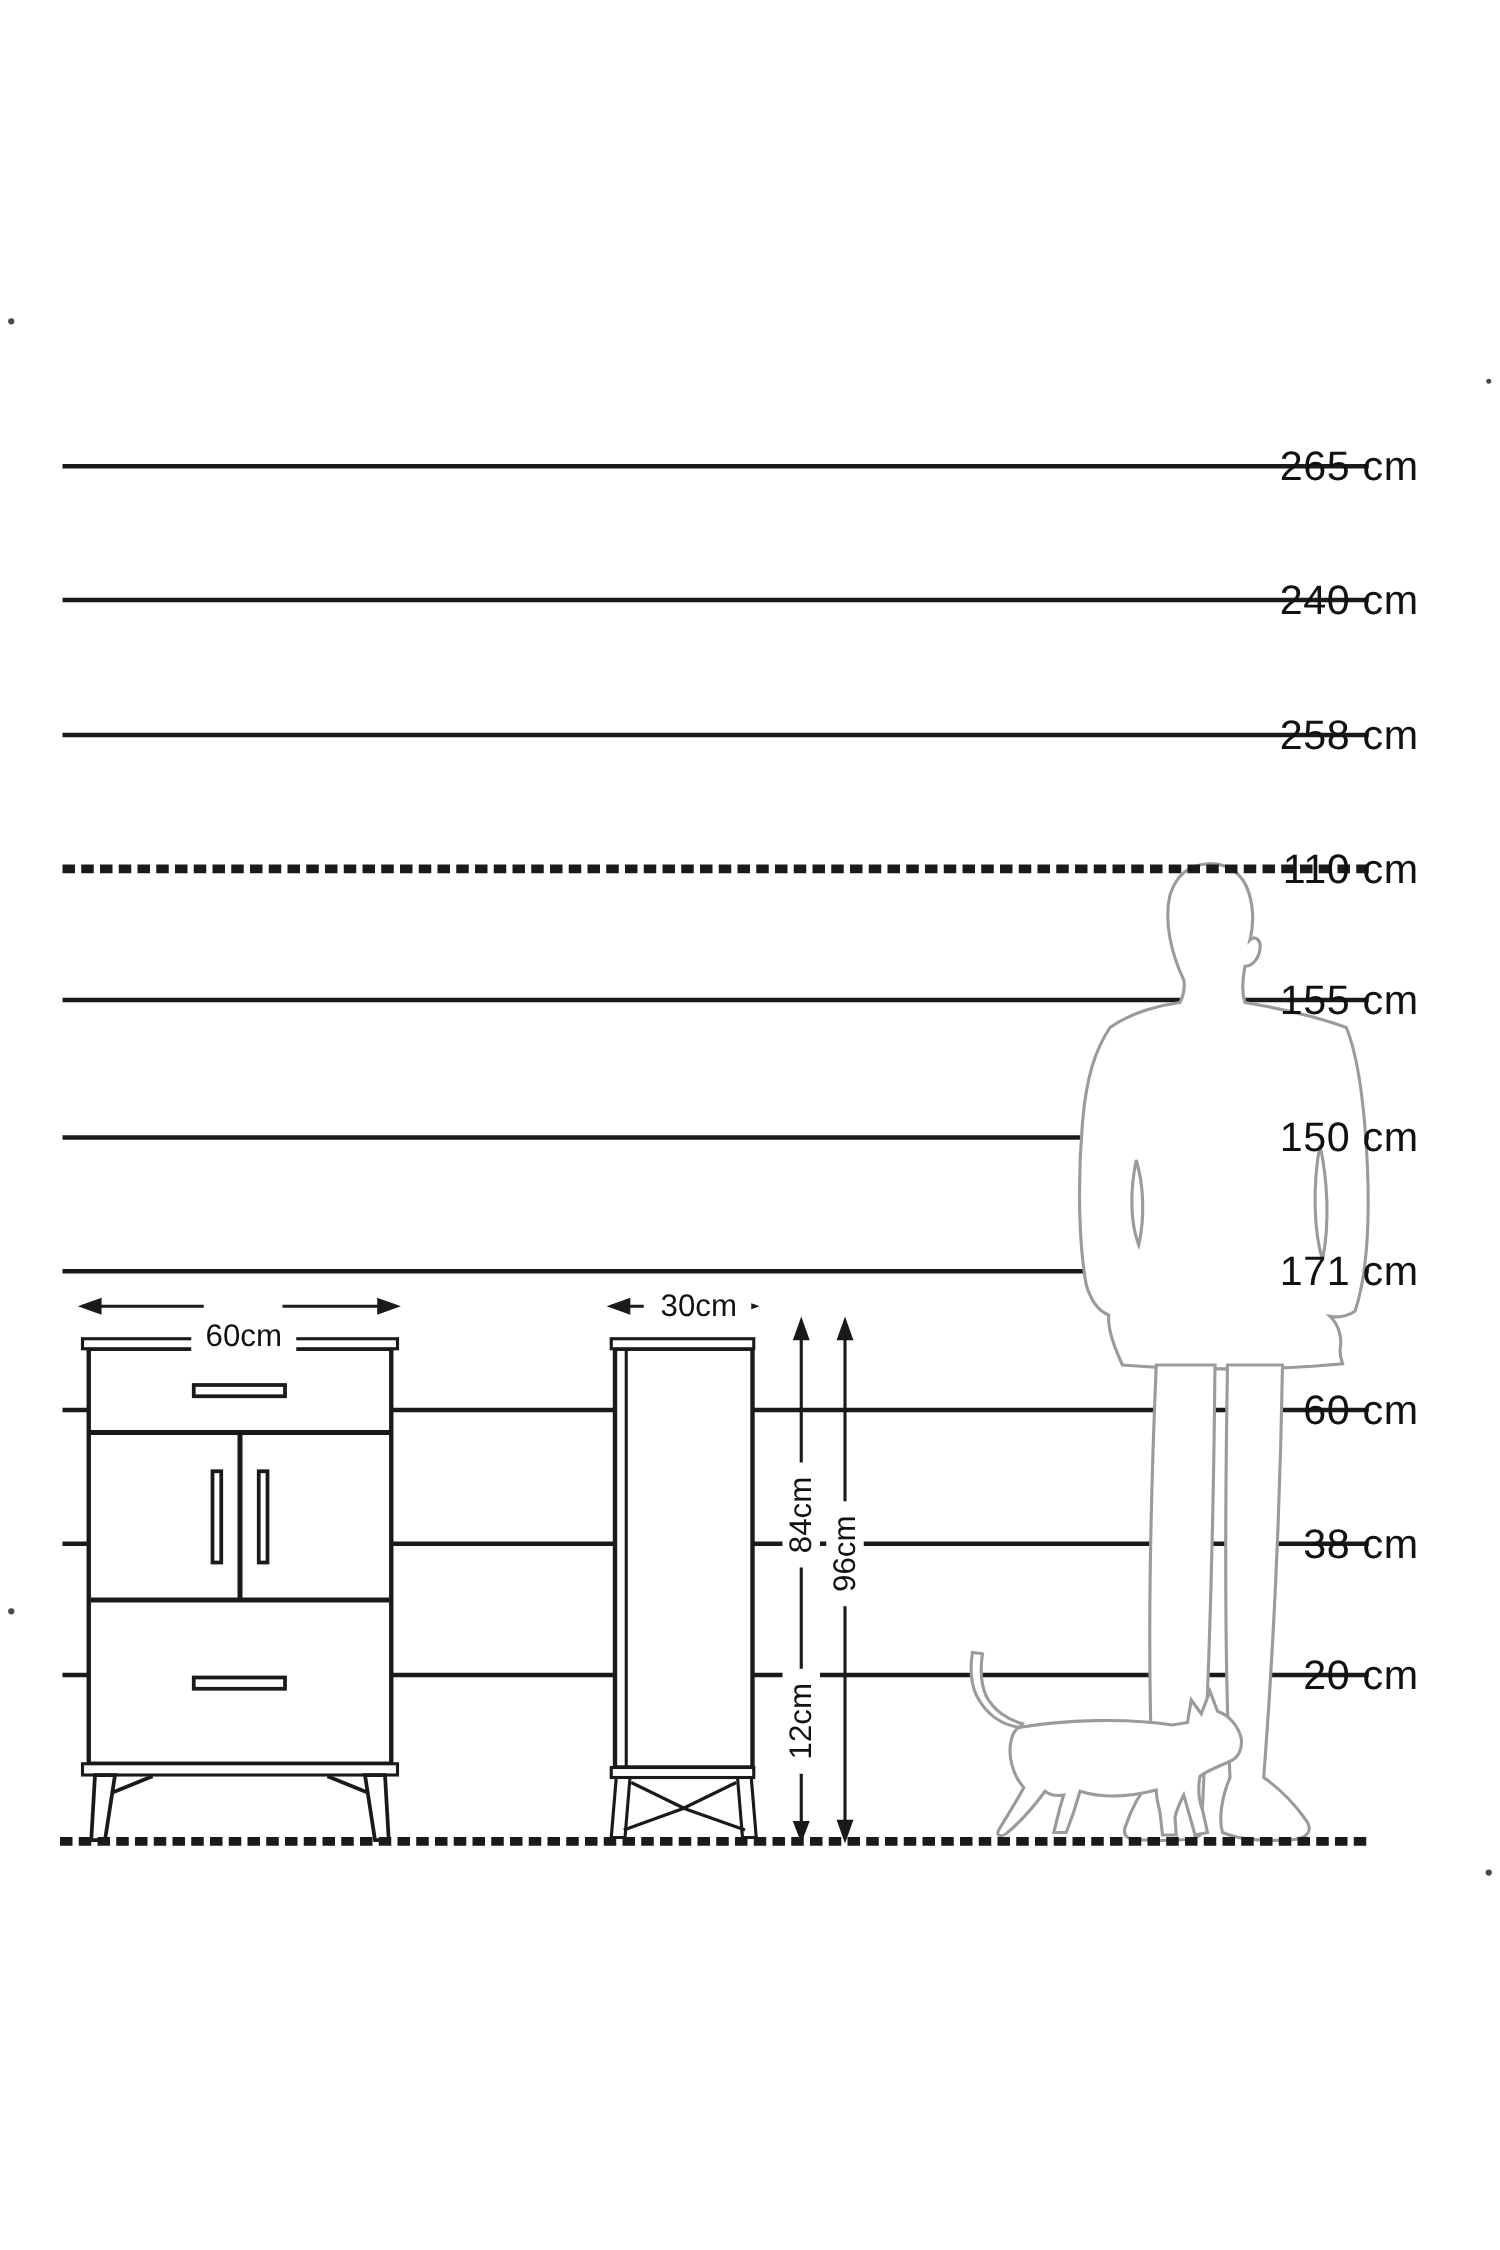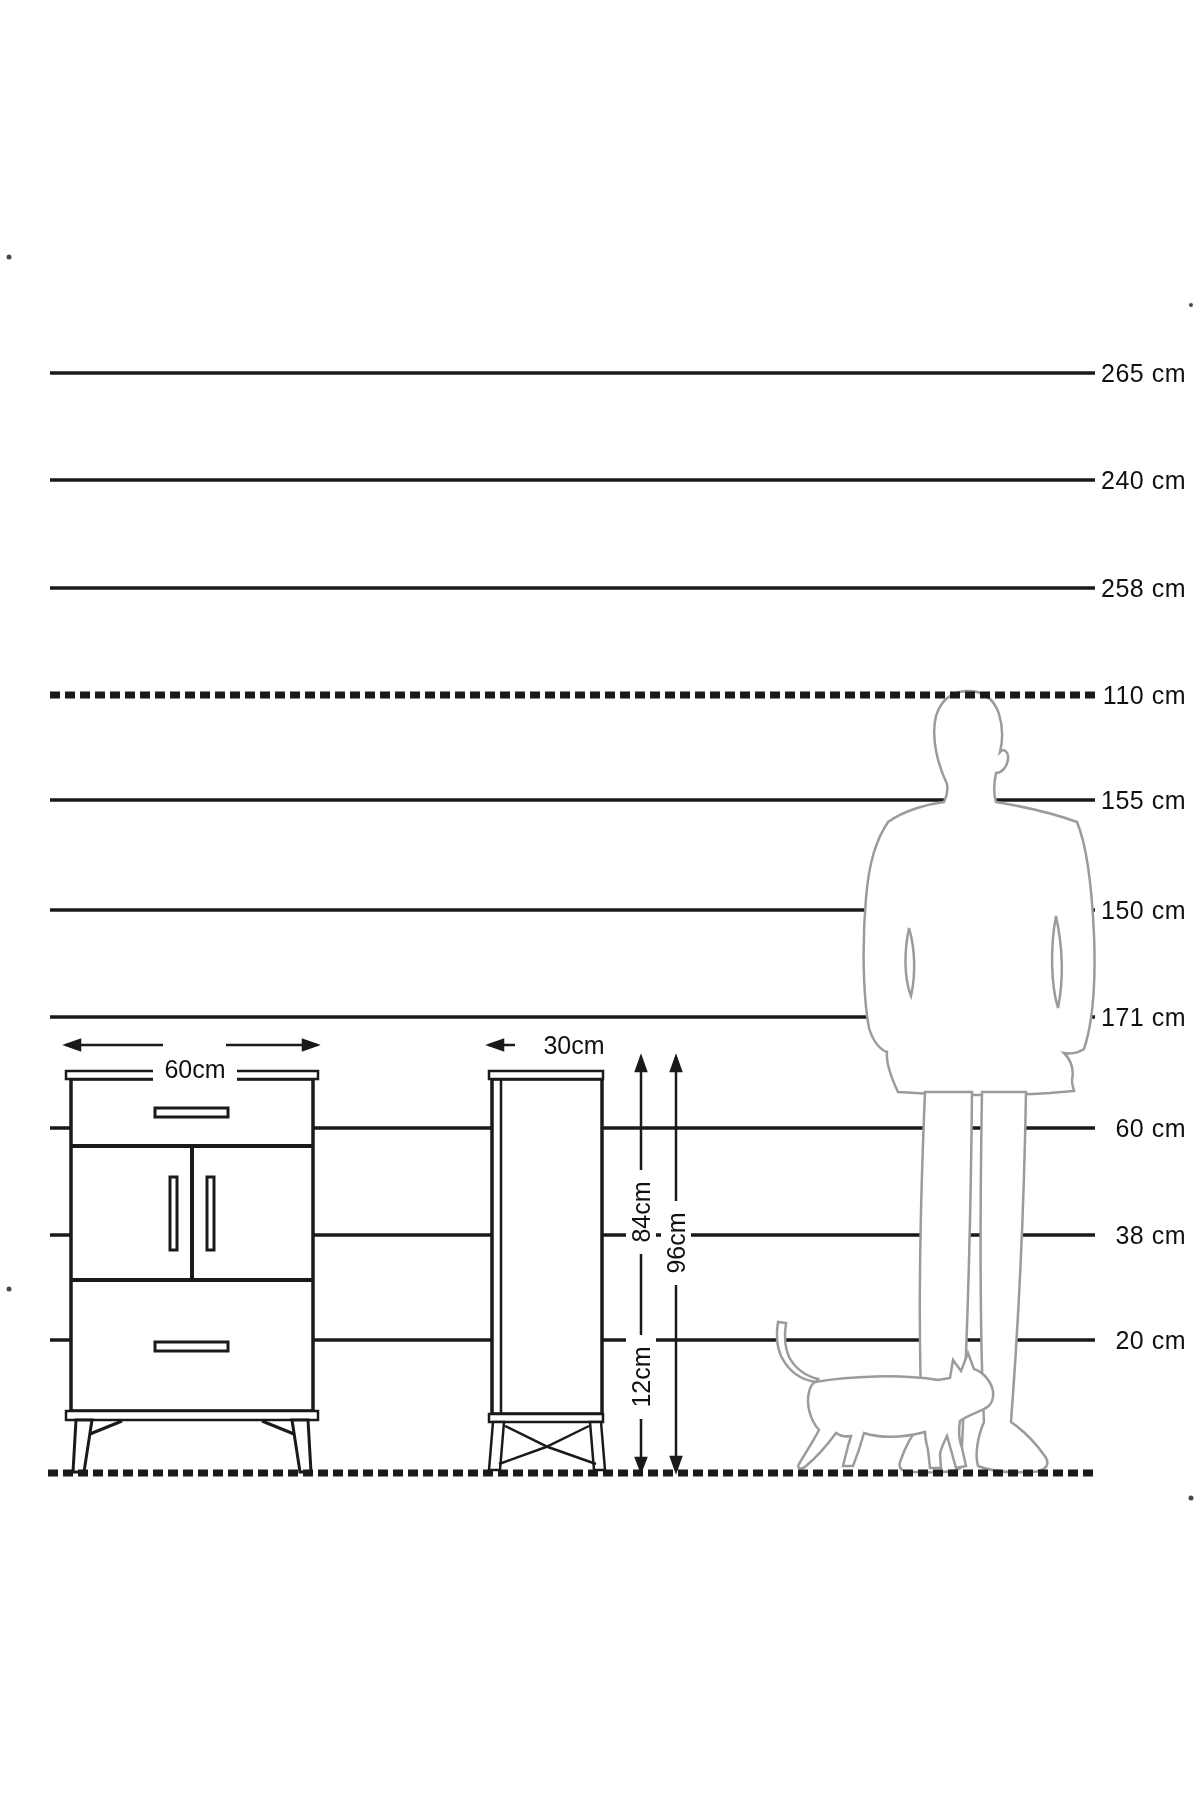--- a/index.html
+++ b/index.html
@@ -6,23 +6,23 @@
   .stage{
     position:relative;
     width:1200px;height:1800px;
     background:#ffffff;
     font-family:"Liberation Sans", sans-serif;
     overflow:hidden;
   }
   .stage svg{position:absolute;left:0;top:0;}
   .scale-label{
     position:absolute;
-    left:1056px;width:130px;height:34px;line-height:34px;
+    left:1005px;width:130px;height:34px;line-height:34px;
     text-align:right;
-    font-size:25px;color:#111;letter-spacing:0.5px;
+    font-size:33px;color:#111;letter-spacing:0.5px;
     white-space:nowrap;
   }
   .dim-label{
     position:absolute;
     width:84px;height:30px;line-height:30px;
     text-align:center;
     font-size:25px;color:#111;
     background:#ffffff;
     white-space:nowrap;
   }
@@ -174,18 +174,18 @@
   <div class="scale-label" style="top:571px">258 cm</div>
   <div class="scale-label" style="top:678px">110 cm</div>
   <div class="scale-label" style="top:783px">155 cm</div>
   <div class="scale-label" style="top:893px">150 cm</div>
   <div class="scale-label" style="top:1000px">171 cm</div>
   <div class="scale-label" style="top:1111px">60 cm</div>
   <div class="scale-label" style="top:1218px">38 cm</div>
   <div class="scale-label" style="top:1323px">20 cm</div>
 
   <div class="dim-label" style="left:153px;top:1054px">60cm</div>
-  <div class="dim-label" style="left:532px;top:1030px">30cm</div>
+  <div class="dim-label" style="left:517px;top:1030px">30cm</div>
   <div class="dim-label rot" style="left:599px;top:1197px">84cm</div>
   <div class="dim-label rot" style="left:634px;top:1228px">96cm</div>
   <div class="dim-label rot" style="left:599px;top:1362px">12cm</div>
 
 </div>
 
 </body></html>

